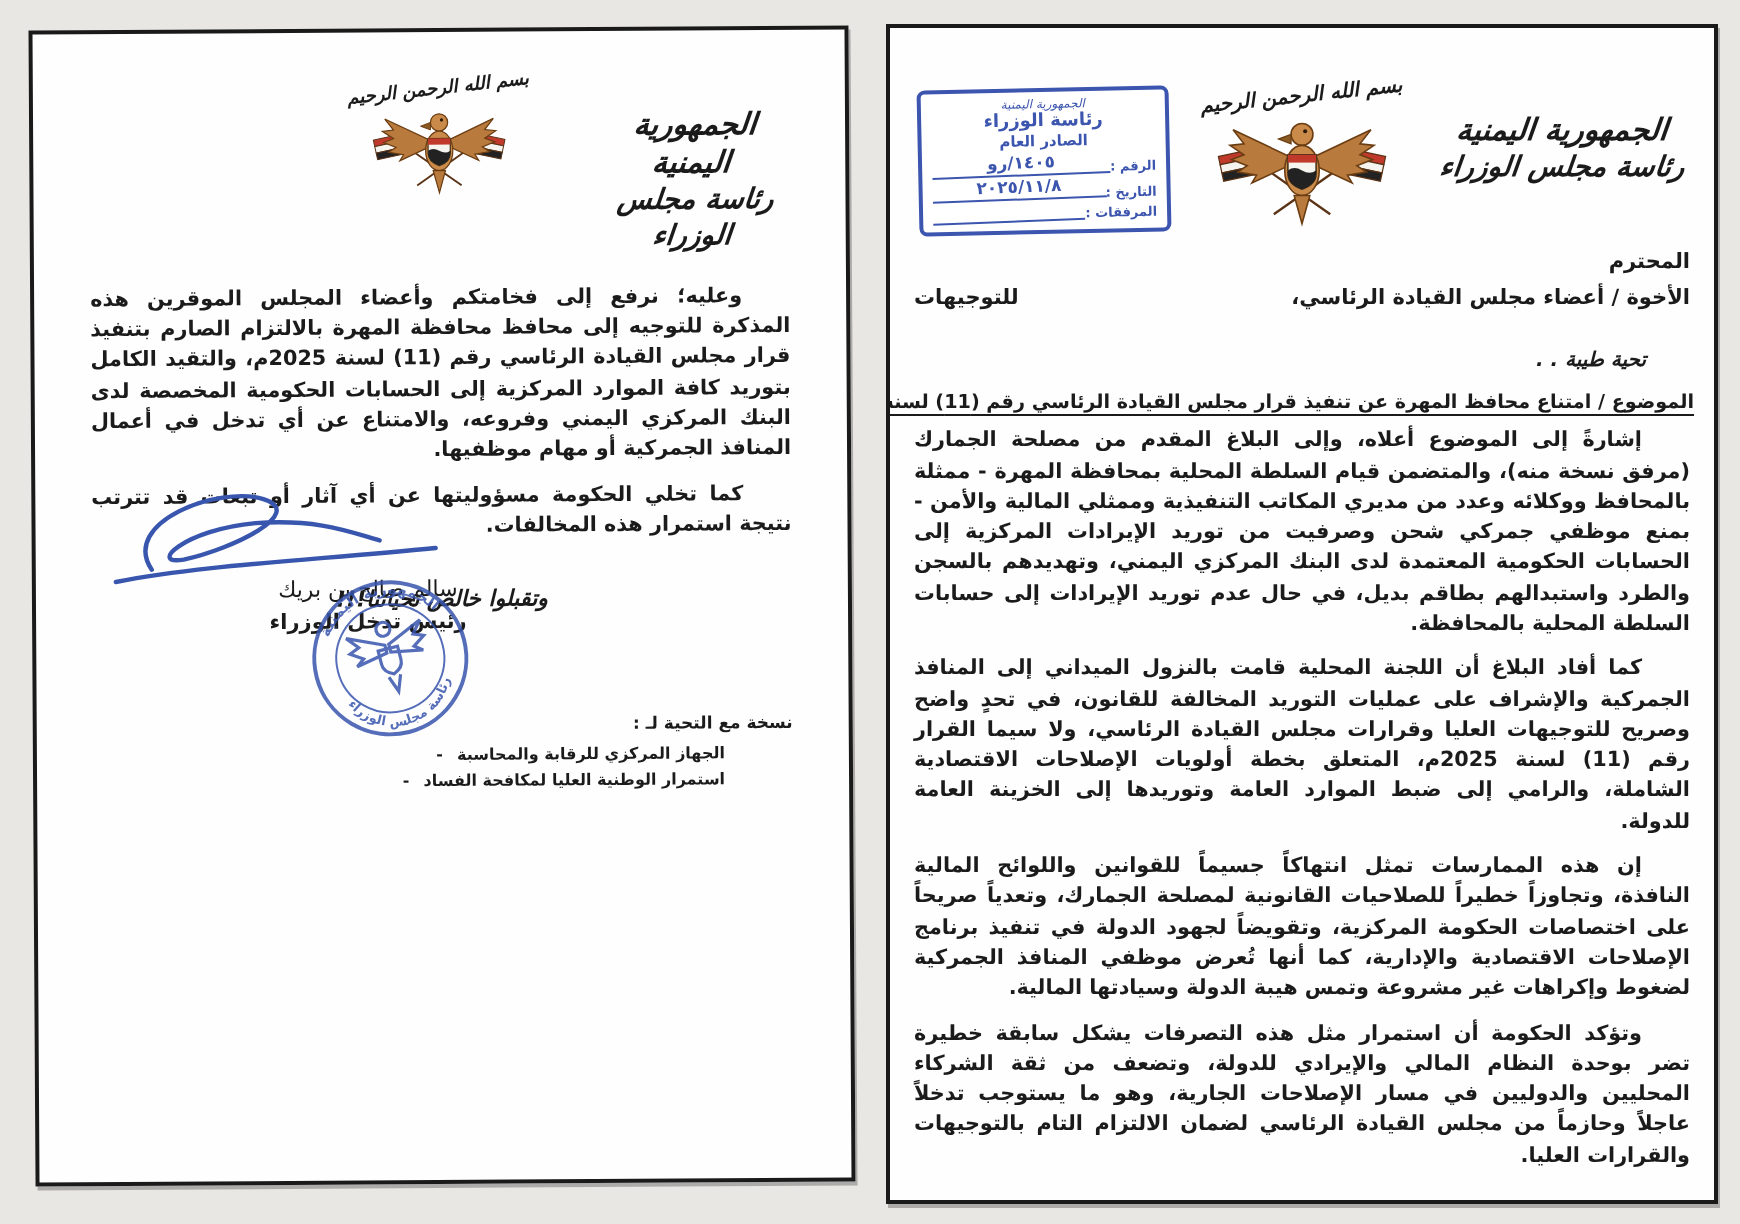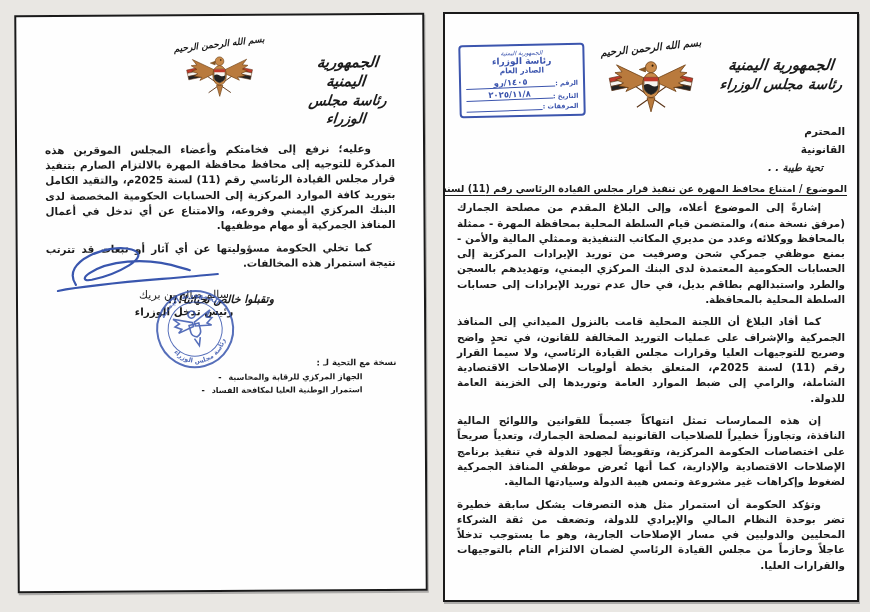--- a/index.html
+++ b/index.html
@@ -48,21 +48,21 @@
   .sb-row{display:flex;direction:rtl;align-items:flex-end;font-size:6.5px;font-weight:bold;margin-top:2px;}
   .sb-row .sb-label{white-space:nowrap;}
   .sb-row .sb-value{
     flex:1;text-align:center;border-bottom:1px solid #3c55ae;
     font-size:8.5px;font-weight:bold;transform:rotate(-1deg);line-height:1.1;
   }
 
   
   .addressees{direction:rtl;margin:8px 12px 0;}
   .addr-row{display:flex;justify-content:space-between;font-weight:bold;font-size:10.5px;margin-bottom:6px;}
-  .greeting{direction:rtl;margin:7px 34px 0;font-weight:bold;font-size:10px;font-style:italic;}
+  .greeting{direction:rtl;margin:20px 34px 0;font-weight:bold;font-size:10px;font-style:italic;}
 
   
   .subject{direction:rtl;text-align:center;margin:7px 10px 2px;font-weight:bold;}
   .subject .s-line{display:block;font-size:9.6px;white-space:nowrap;
     text-decoration:underline;text-underline-offset:3px;line-height:1.9;}
 
   
   .body-text{direction:rtl;margin:2px 12px 17px;}
   #page-left .body-text{margin:14px 28px 0;}
   .body-text p{
@@ -233,21 +233,22 @@
           <span class="sb-value"></span>
         </div>
       </div>
     </div>
 
     <div class="addressees">
       <div class="addr-row">
         <span>المحترم</span>
       </div>
       <div class="addr-row">
-        <span>القانونية</span>
+        <span>الأخوة / أعضاء مجلس القيادة الرئاسي،</span>
+        <span>للتوجيهات</span>
       </div>
     </div>
 
     <div class="greeting">تحية طيبة . .</div>
 
     <div class="subject">
       <span class="s-line">الموضوع / امتناع محافظ المهرة عن تنفيذ قرار مجلس القيادة الرئاسي رقم (11) لسنة 2025م بشأن خطة</span>
     </div>
 
     <div class="body-text">

